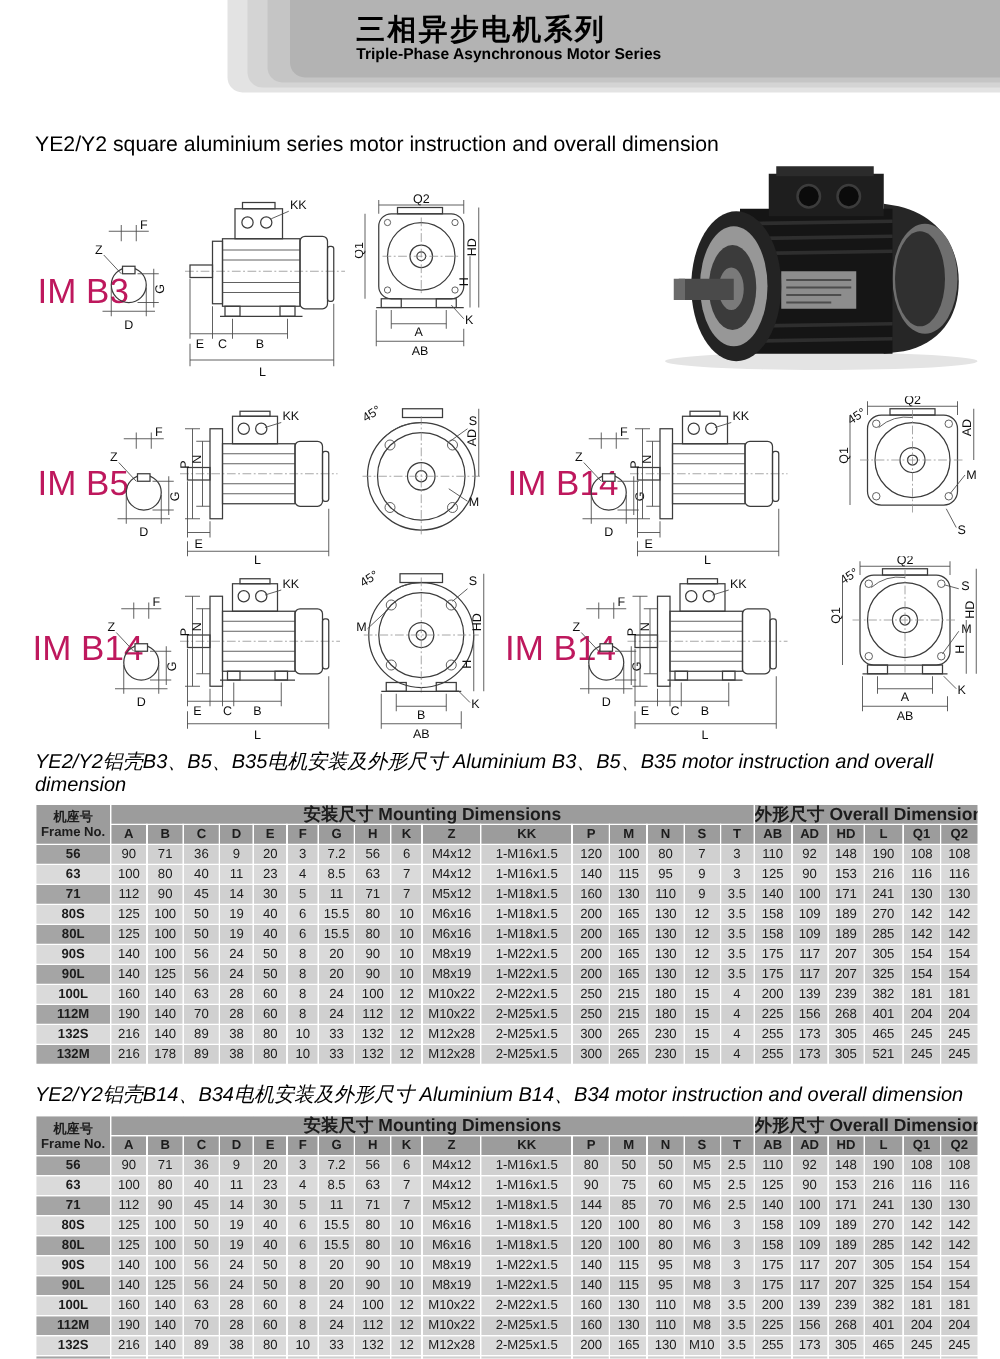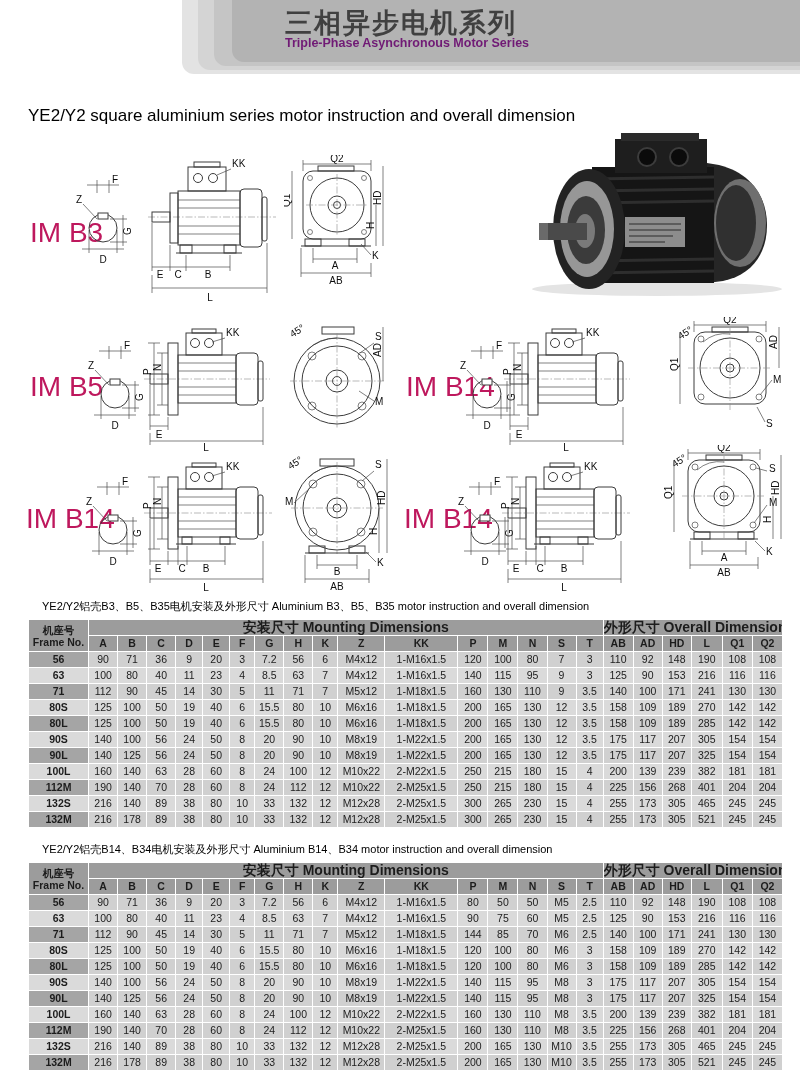--- a/index.html
+++ b/index.html
@@ -6,38 +6,38 @@
   .page{position:relative;width:800px;height:1087px;background:#fff;overflow:hidden;
         font-family:"Liberation Sans","DejaVu Sans",sans-serif;color:#111;}
   
   .band{position:relative;height:80px;}
   .band-layer{position:absolute;top:0;border-radius:0 0 0 12px;}
   .band-l3{left:182px;right:0;height:74px;background:#e3e3e3;}
   .band-l2{left:198px;right:0;height:70px;background:#d4d4d4;}
   .band-l1{left:214px;right:0;height:66px;background:#c5c5c5;}
   .band-main{position:absolute;left:232px;right:0;top:0;height:62px;background:#b3b3b3;
              border-radius:0 0 0 12px;padding:11px 0 0 53px;box-sizing:border-box;}
-  .band-title{font-size:27px;font-weight:700;letter-spacing:2px;color:#404040;line-height:24px;}
-  .band-sub{font-size:12.5px;font-weight:700;color:#701a75;line-height:16px;}
+  .band-title{font-size:23px;font-weight:700;letter-spacing:2px;color:#000000;line-height:24px;}
+  .band-sub{font-size:12.5px;font-weight:700;color:#000000;line-height:16px;}
   
   .section-title{margin:24px 0 0 28px;}
   .st-zh{font-size:17.5px;line-height:24px;color:#000;}
   .st-en{font-size:17px;line-height:23px;color:#000;}
   
   .diagram-area{position:relative;height:462px;margin-top:4px;}
   .dpos{position:absolute;}
   .view-label{position:absolute;font-size:28px;color:#be185d;white-space:nowrap;}
   svg .ln{stroke:#3c3c3c;stroke-width:1;fill:none;}
   svg .lnt{stroke:#4a4a4a;stroke-width:.7;fill:none;}
   svg .cl{stroke:#8a8a8a;stroke-width:.6;fill:none;stroke-dasharray:7 2 1.5 2;}
   svg .fw{fill:#fff;stroke:#3c3c3c;stroke-width:1;}
   svg text.dl{font-family:"Liberation Sans",sans-serif;font-size:10px;fill:#0d0d0d;stroke:none;}
   svg text.mid{text-anchor:middle;}
   
-  .tbl-title{margin:6px 0 5px 42px;font-size:11px;color:#000;}
+  .tbl-title{margin:6px 0 5px 28px;font-size:16px;color:#000;font-style:italic;}
   table.dim{border-collapse:collapse;table-layout:fixed;width:755px;margin-left:28px;
             font-size:10.5px;}
   table.dim th,table.dim td{border:1px solid #fff;text-align:center;padding:1px 0;
             color:#1c1c1c;overflow:hidden;white-space:nowrap;line-height:13px;}
   table.dim thead th{background:#9c9c9c;font-weight:700;margin-top:48px;}
   table.dim .group-h{font-size:14px;}
   table.dim .frame-h{background:#9c9c9c;font-size:10.5px;line-height:12px;}
   table.dim td{background:#d0d0d0;}
   table.dim tbody tr:nth-child(even) td{background:#dadada;}
   table.dim td.frame-cell{background:#a5a5a5;font-weight:700;}

